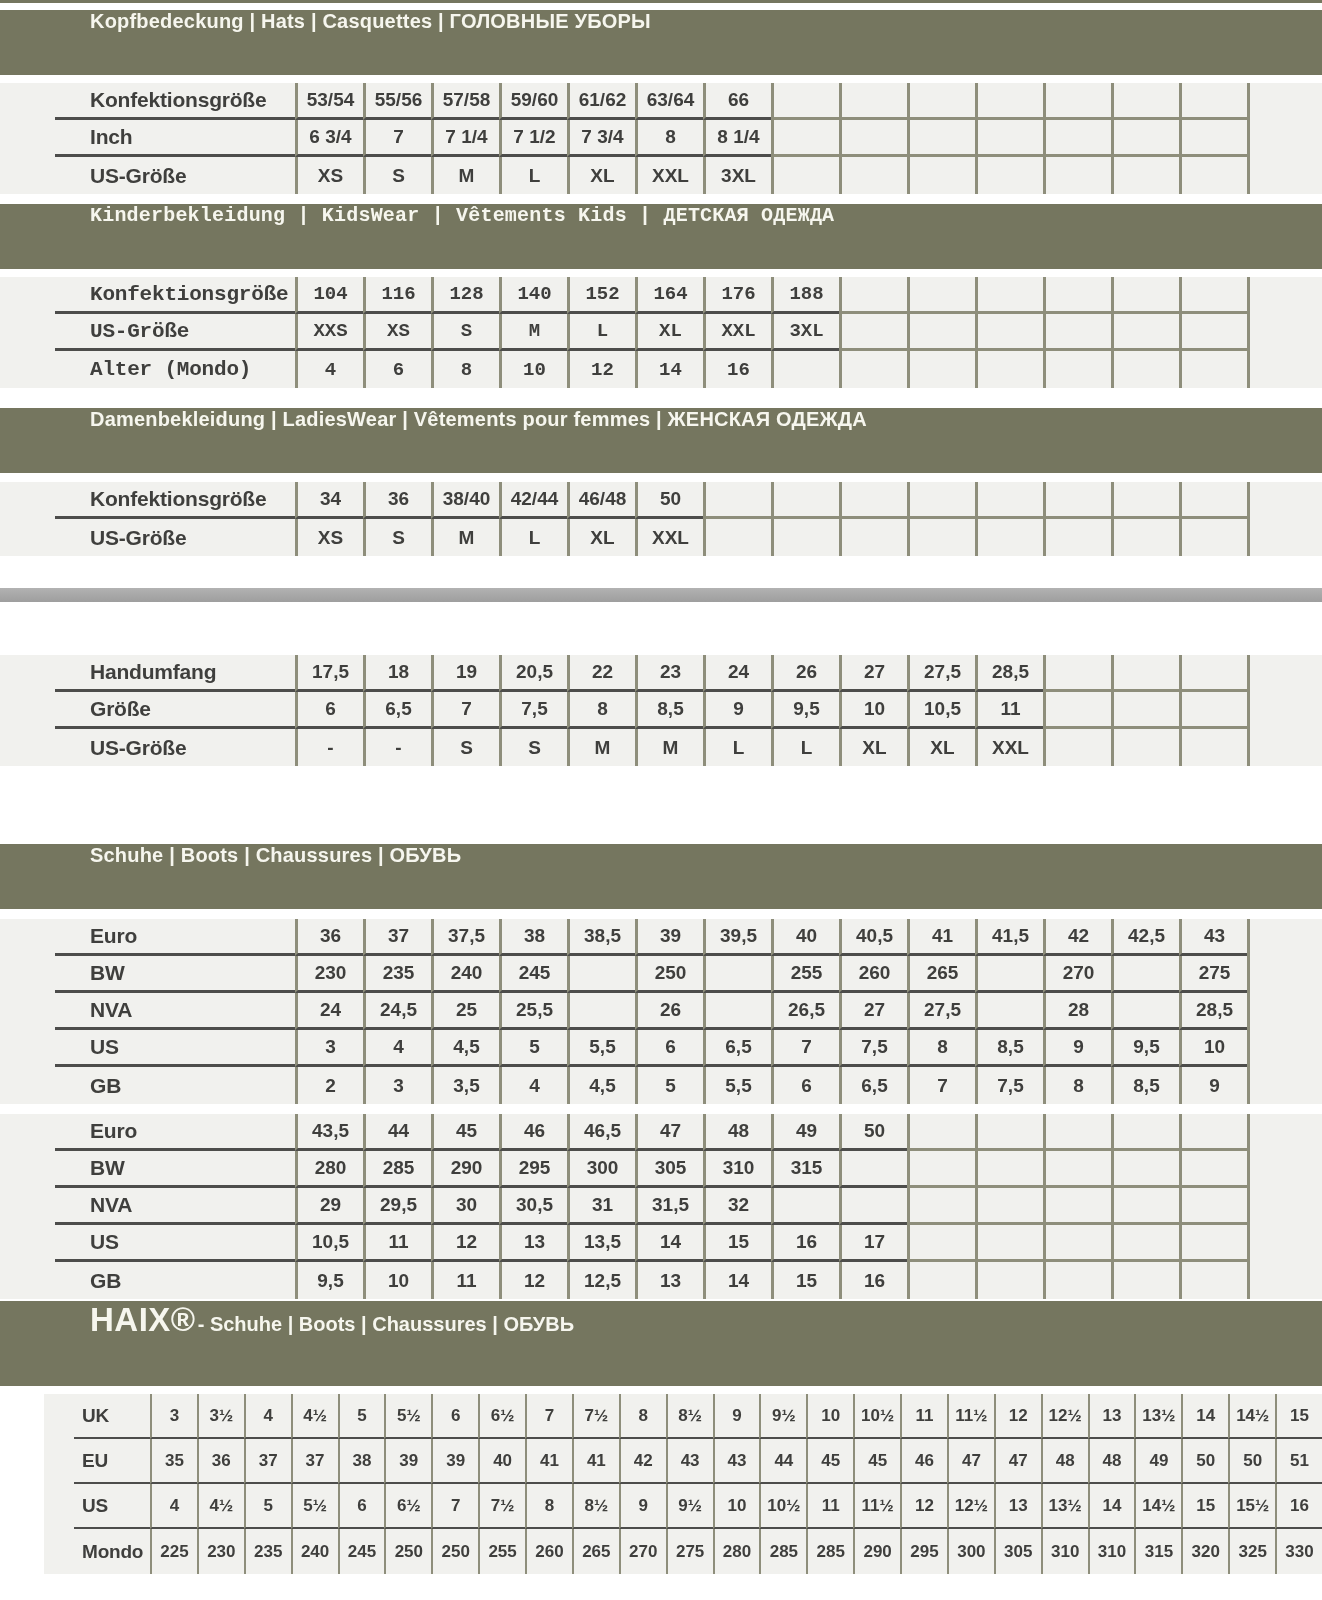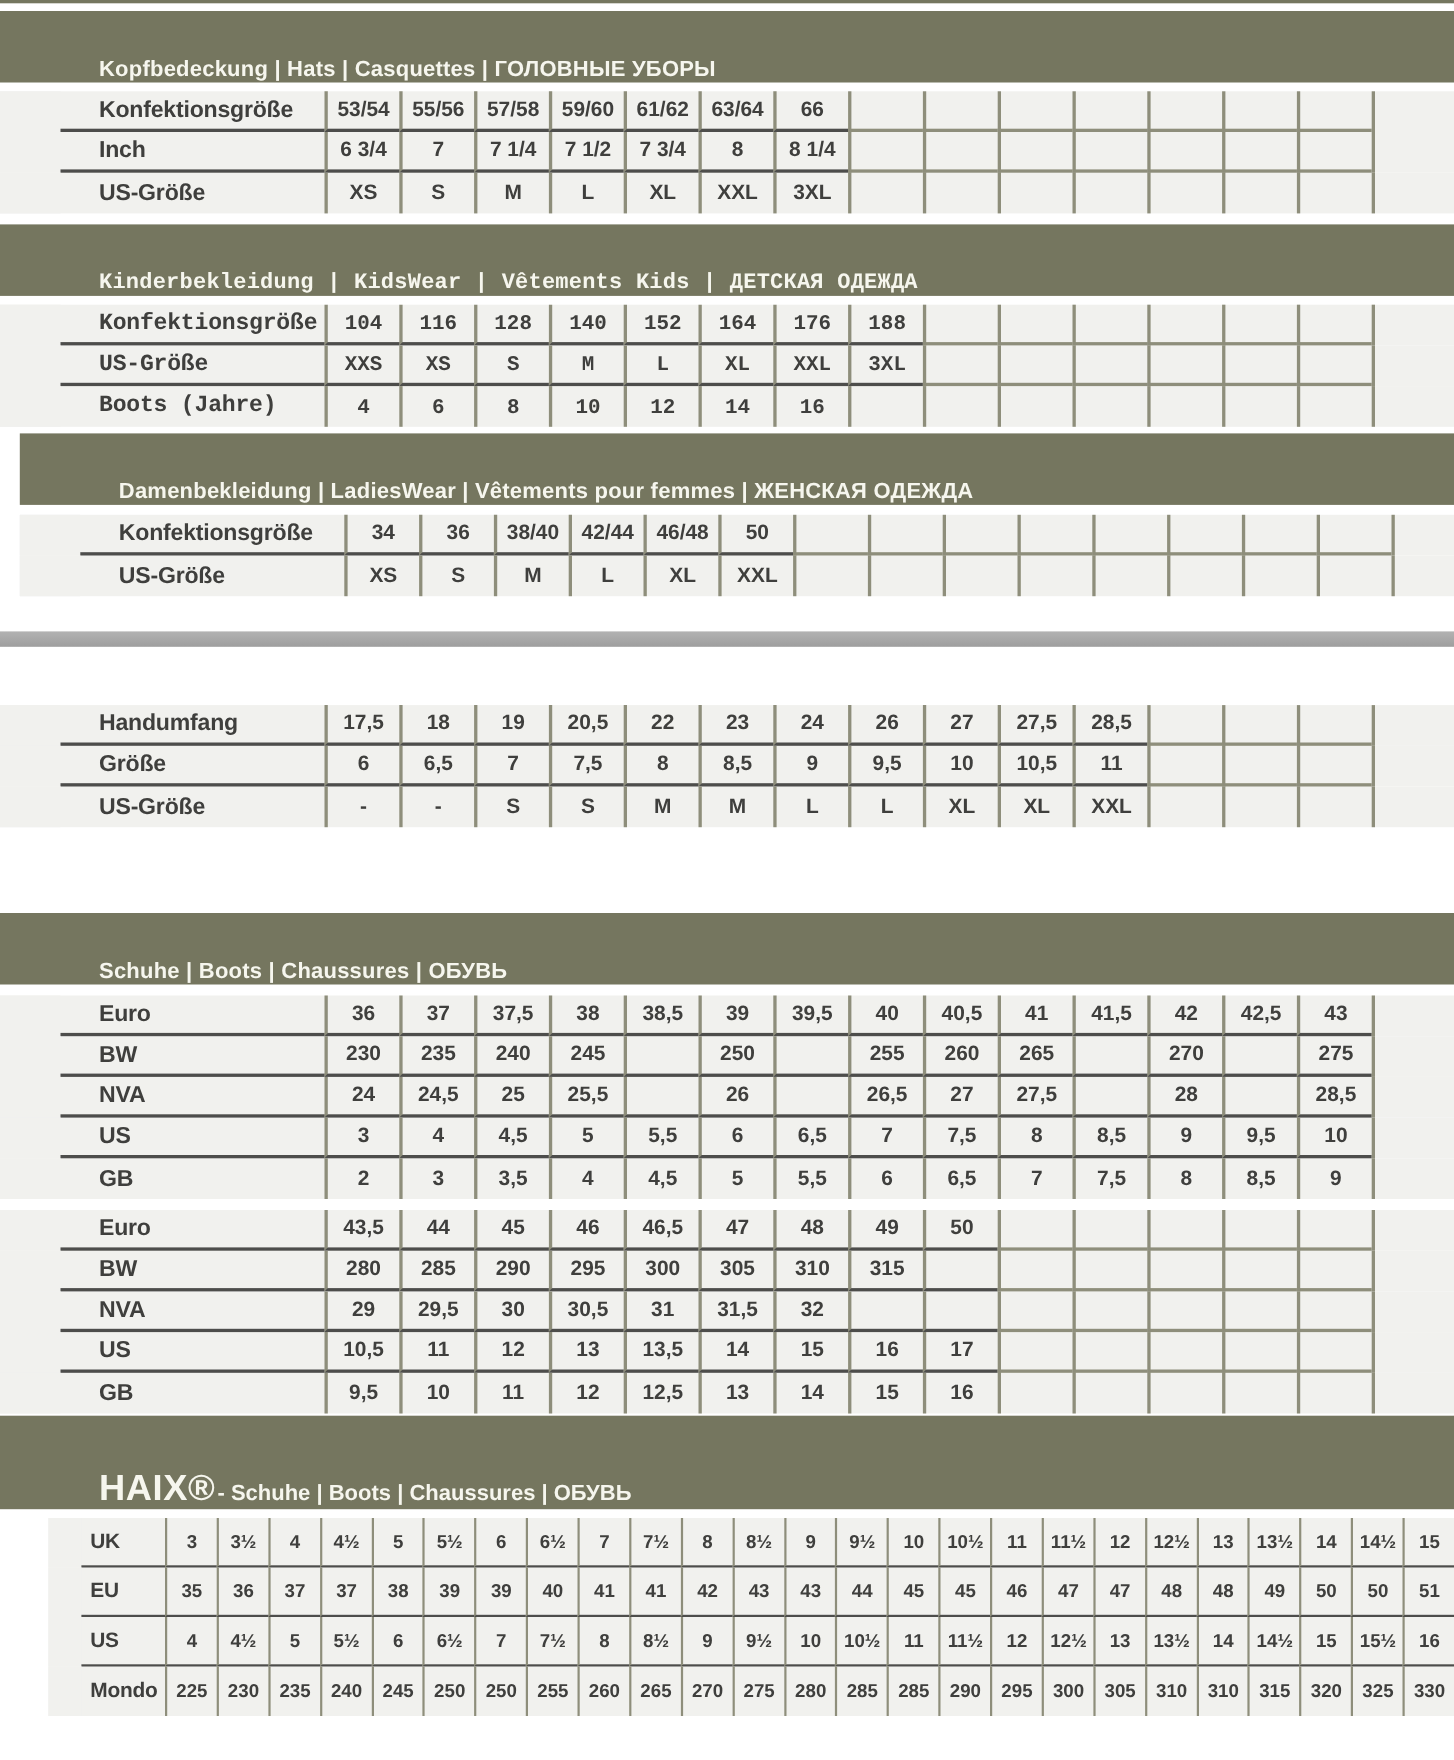--- a/index.html
+++ b/index.html
@@ -6,21 +6,21 @@
     --olive:#75765f; --cell:#f1f1ee; --bolive:#8e8e7b; --bdark:#4d4d4b;
     --txt:#3f3f3d; --bandtxt:#f6f6ee;
   }
   *{box-sizing:border-box;}
   html,body{margin:0;padding:0;}
   body{width:1322px;background:#ffffff;font-family:"Liberation Sans", sans-serif;}
   .page{width:1322px;height:1600px;overflow:hidden;background:#ffffff;position:relative;}
 
   .sliver{height:3px;background:var(--olive);}
 
-  .band{height:65px;background:var(--olive);display:flex;align-items:flex-end;padding-left:90px;}
+  .band{height:65px;background:var(--olive);display:flex;align-items:flex-start;padding-left:90px;}
   .band-title{color:var(--bandtxt);font-weight:bold;font-size:20px;letter-spacing:0.2px;}
   .band.haix-band{height:85px;}
   .haix-brand{color:var(--bandtxt);font-weight:bold;font-size:33px;letter-spacing:0.5px;}
   .haix-rest{color:var(--bandtxt);font-weight:bold;font-size:20px;}
   .haix-wrap{display:flex;align-items:baseline;gap:2px;}
 
   .tbl{width:1322px;}
   .row{display:grid;background:var(--cell);}
   .tbl.std .row{grid-template-columns:55px 240px repeat(14,68px) 1fr;height:37px;}
   .tbl.hx  .row{grid-template-columns:30px 76px repeat(25,1fr);height:45px;margin-left:44px;}
@@ -32,21 +32,21 @@
   .tbl.hx .c{font-size:17px;border-left-width:2px;}
   .ov{border-left:3px solid var(--bolive);}
   .db{border-bottom:3px solid var(--bdark);}
   .ob{border-bottom:3px solid var(--bolive);}
   .tbl.hx .db{border-bottom-width:2px;}
 
   #sec-hats .band{margin-top:7px;}
   #tbl-hats{margin-top:8px;}
   #sec-kids{margin-top:10px;font-family:Liberation Mono, monospace;}
   #tbl-kids{margin-top:8px;}
-  #sec-ladies{margin-top:6px;padding-left:18px;}
+  #sec-ladies{margin-top:20px;}
   #tbl-ladies{margin-top:9px;}
   .divider{margin-top:32px;height:14px;background:linear-gradient(180deg,#b2b2b2,#9e9e9e);}
   #sec-gloves{margin-top:53px;}
   #tbl-gloves{margin-top:8px;border-radius:22px;}
   #sec-shoes{margin-top:78px;}
   #tbl-shoes-0{margin-top:10px;}
   #tbl-shoes-1{margin-top:10px;}
   #sec-haix{margin-top:2px;}
   #tbl-haix{margin-top:8px;}
 </style>
@@ -160,21 +160,21 @@
           <div class="c ob"></div>
           <div class="c ob"></div>
           <div class="c ob"></div>
           <div class="c ob"></div>
           <div class="c ob"></div>
           <div class="c ob"></div>
           <div class="ov"></div>
         </div>
         <div class="row">
           <div class="sp"></div>
-          <div class="lab">Boots (Jahre)</div>
+          <div class="lab">Alter (Mondo)</div>
           <div class="c">4</div>
           <div class="c">6</div>
           <div class="c">8</div>
           <div class="c">10</div>
           <div class="c">12</div>
           <div class="c">14</div>
           <div class="c">16</div>
           <div class="c"></div>
           <div class="c"></div>
           <div class="c"></div>

